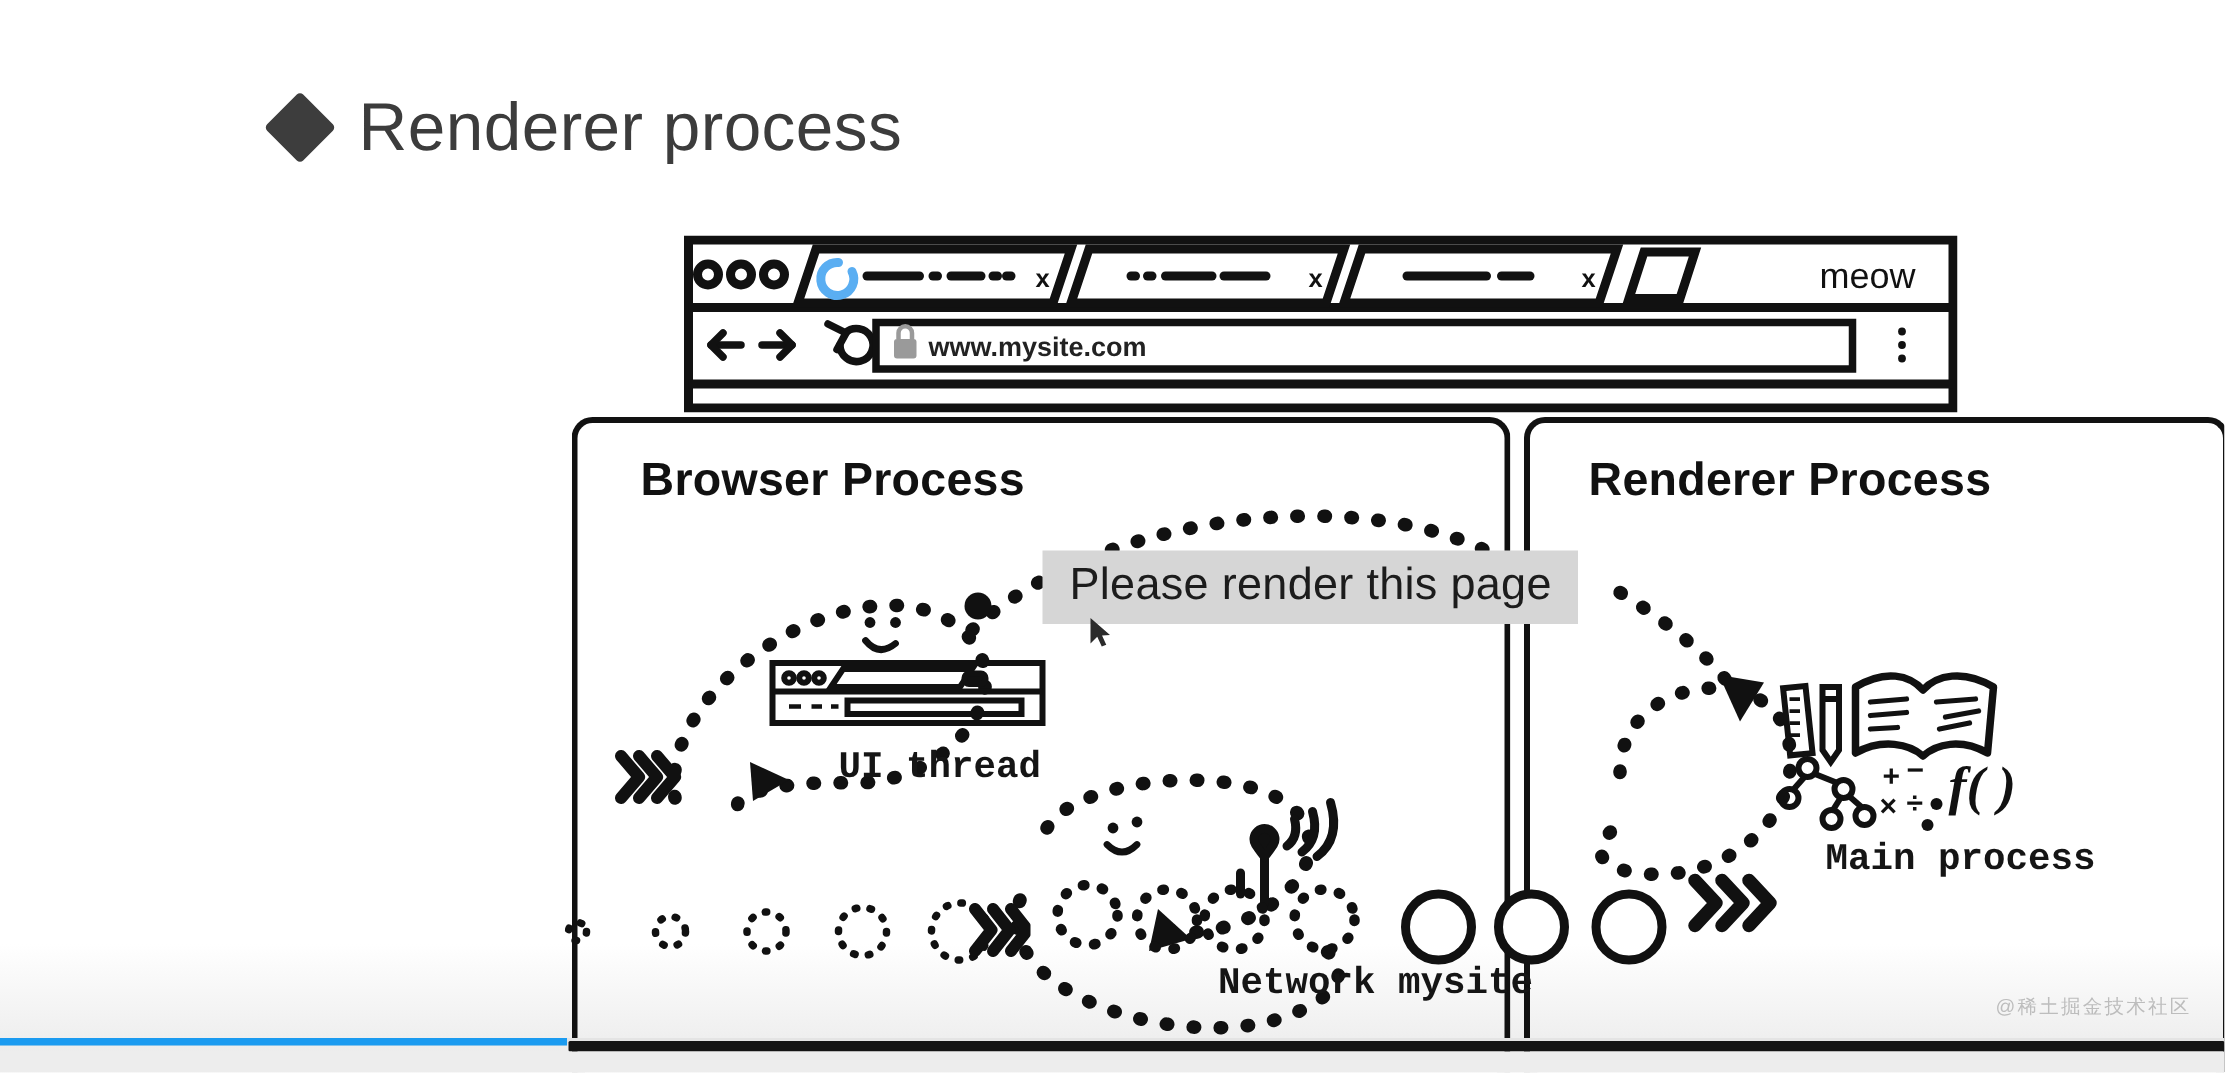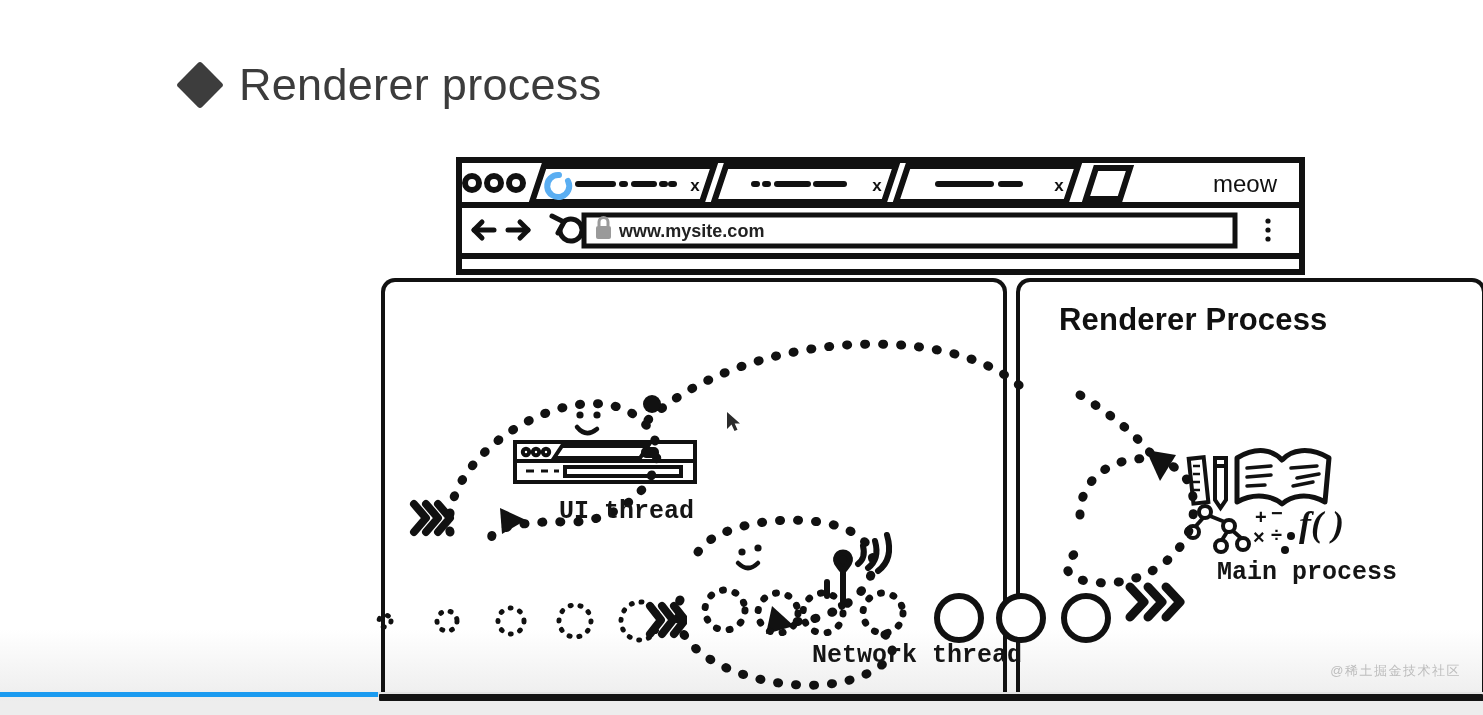--- a/index.html
+++ b/index.html
@@ -241,20 +241,21 @@
         <circle cx="812" cy="64" r="2.6"></circle>
         <circle cx="812" cy="73" r="2.6"></circle>
         <circle cx="812" cy="82" r="2.6"></circle>
       </g>
     </svg>
   </div>
 
   <div class="panel" id="panel-browser"></div>
   <div class="panel" id="panel-renderer"></div>
 
+  <div class="panel-label" id="label-browser-process">Browser Process</div>
   <div class="panel-label" id="label-renderer-process">Renderer Process</div>
 
   <div class="art" style="left:380px; top:300px; width:1106px; height:415px;">
     <svg width="1106" height="415" viewBox="0 0 1106 415" xmlns="http://www.w3.org/2000/svg">
       <g fill="none" stroke="#111" stroke-width="9" stroke-linecap="round" stroke-dasharray="1 17">
 
         <path d="M268 120 C 360 35, 560 18, 640 86"></path>
 
         <path d="M70 232 C 58 150, 210 62, 266 125 C 300 163, 250 225, 185 222 C 130 220, 95 235, 120 242"></path>
 
@@ -335,21 +336,21 @@
       <g fill="none" stroke="#111" stroke-width="7" stroke-linecap="round" stroke-dasharray="1 12">
         <circle cx="25" cy="80" r="20"></circle>
         <circle cx="78" cy="83" r="20"></circle>
         <circle cx="123" cy="83" r="20"></circle>
         <circle cx="183" cy="83" r="20"></circle>
       </g>
 
       <line x1="127" y1="52" x2="127" y2="66" stroke="#111" stroke-width="6" stroke-linecap="round"></line>
     </svg>
   </div>
-  <div class="thread-label" id="label-network-thread">Network thread</div>
+  <div class="thread-label" id="label-network-thread">Network mysite</div>
 
   <div class="art" style="left:375px; top:596px; width:290px; height:50px;">
     <svg width="290" height="50" viewBox="0 0 290 50" xmlns="http://www.w3.org/2000/svg">
       <g fill="none" stroke="#111" stroke-width="5" stroke-linecap="round" stroke-dasharray="1 9">
         <circle cx="10" cy="25" r="6"></circle>
         <circle cx="72" cy="25" r="10"></circle>
         <circle cx="136" cy="25" r="13"></circle>
         <circle cx="200" cy="25" r="16"></circle>
         <circle cx="265" cy="25" r="19"></circle>
       </g>
@@ -431,20 +432,21 @@
   <div class="art" style="left:1124px; top:580px; width:78px; height:45px;">
     <svg width="78" height="45" viewBox="0 0 78 45" xmlns="http://www.w3.org/2000/svg">
       <g fill="none" stroke="#111" stroke-width="9" stroke-linecap="round" stroke-linejoin="round">
         <polyline points="6,7 20,22 6,37"></polyline>
         <polyline points="24,7 38,22 24,37"></polyline>
         <polyline points="42,7 56,22 42,37"></polyline>
       </g>
     </svg>
   </div>
 
+  <div class="callout">Please render this page</div>
   <div class="cursor-arrow">
     <svg width="16" height="22" viewBox="0 0 16 22" xmlns="http://www.w3.org/2000/svg">
       <path d="M1 1 L1 18 L5.5 13.5 L8.5 20 L11.5 18.8 L8.7 12.6 L14 12.4 Z" fill="#2b2b2b"></path>
     </svg>
   </div>
 
   <div class="progress-track"></div>
   <div class="progress-fill" id="progress-fill" style="width: 25.5%; background: rgb(27, 155, 240);"></div>
   <div class="bottom-dark-bar"></div>
   <div class="bottom-filler"></div>

